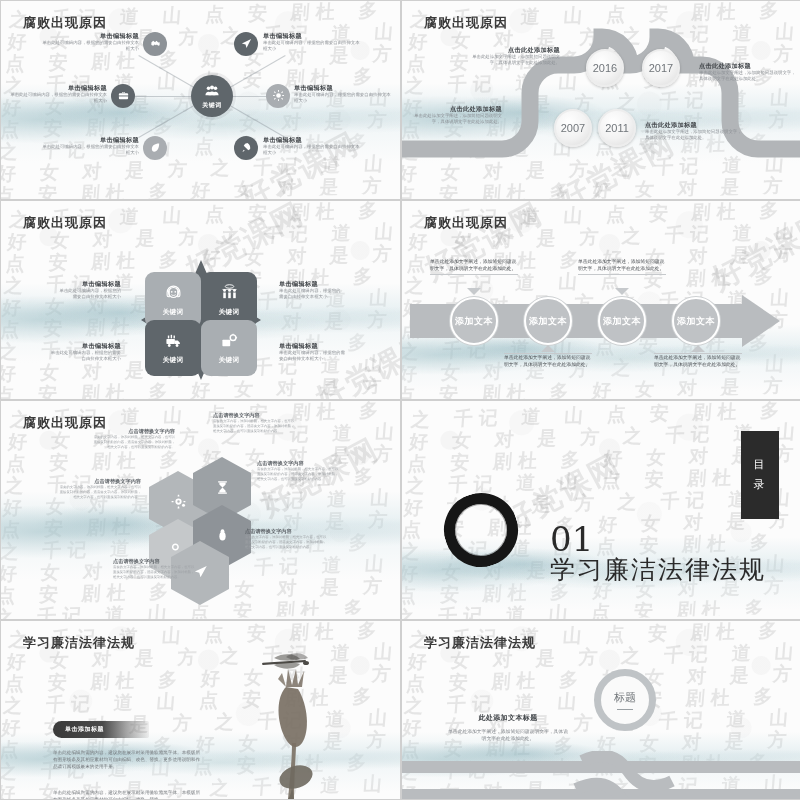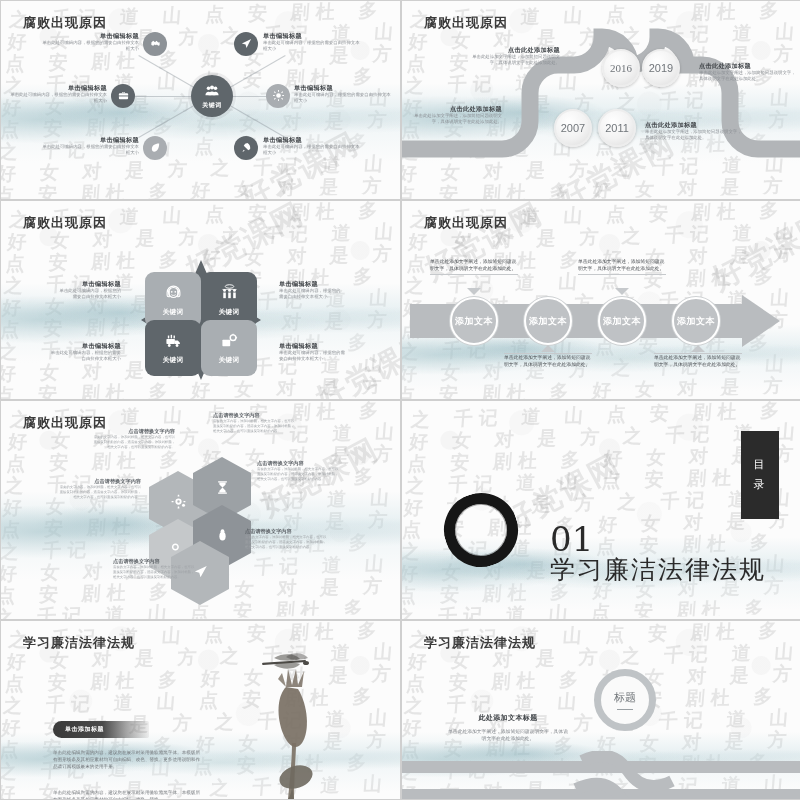--- a/index.html
+++ b/index.html
@@ -370,22 +370,22 @@
 
     <svg class="snake" viewBox="0 0 399 198" preserveAspectRatio="none">
       <path d="M0 148 H100 A28 28 0 0 0 128 120 V92 A28 28 0 0 1 156 64 H172
                A28 28 0 0 0 200 36 A28 28 0 0 1 228 64 A28 28 0 0 0 256 36
                A28 28 0 0 1 284 64 H300 A28 28 0 0 1 328 92 V120
                A28 28 0 0 0 356 148 H399" fill="none" stroke="#b2b5b8" stroke-width="17"></path>
     </svg>
 
     <div class="yearc" style="left:152px; top:108px;">2007</div>
     <div class="yearc" style="left:196px; top:108px;">2011</div>
-    <div class="yearc" style="left:200px; top:48px;font-family:Liberation Serif, serif;">2016</div>
-    <div class="yearc" style="left:240px; top:48px;">2019</div>
+    <div class="yearc" style="left:184px; top:48px;">2016</div>
+    <div class="yearc" style="left:240px; top:48px;">2017</div>
 
     <div class="txtblk r" style="left:62px; top:44px; width:96px;">
       <div class="mini-h">点击此处添加标题</div>
       <div class="mini-b">单击此处添加文字阐述，添加简短问题说明文字，具体说明文字在此处添加此处。</div>
     </div>
     <div class="txtblk r" style="left:4px; top:103px; width:96px;">
       <div class="mini-h">点击此处添加标题</div>
       <div class="mini-b">单击此处添加文字阐述，添加简短问题说明文字，具体说明文字在此处添加此处。</div>
     </div>
     <div class="txtblk l" style="left:297px; top:60px; width:98px;">

